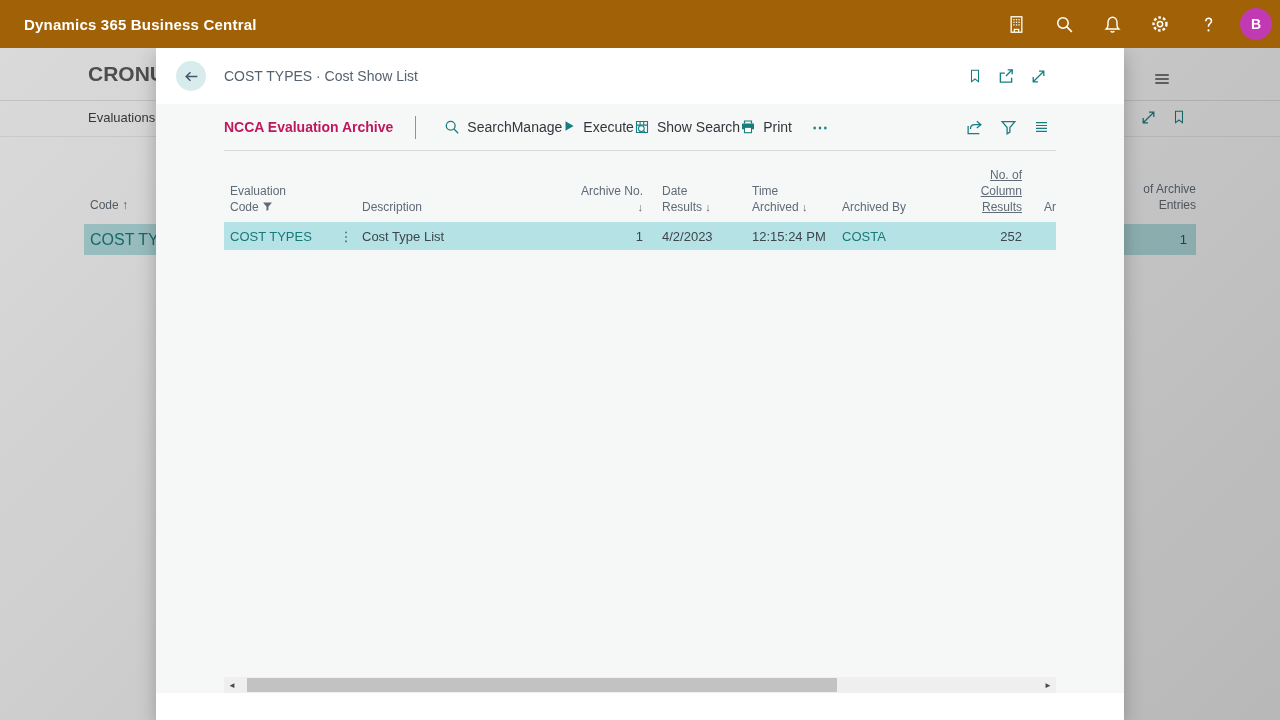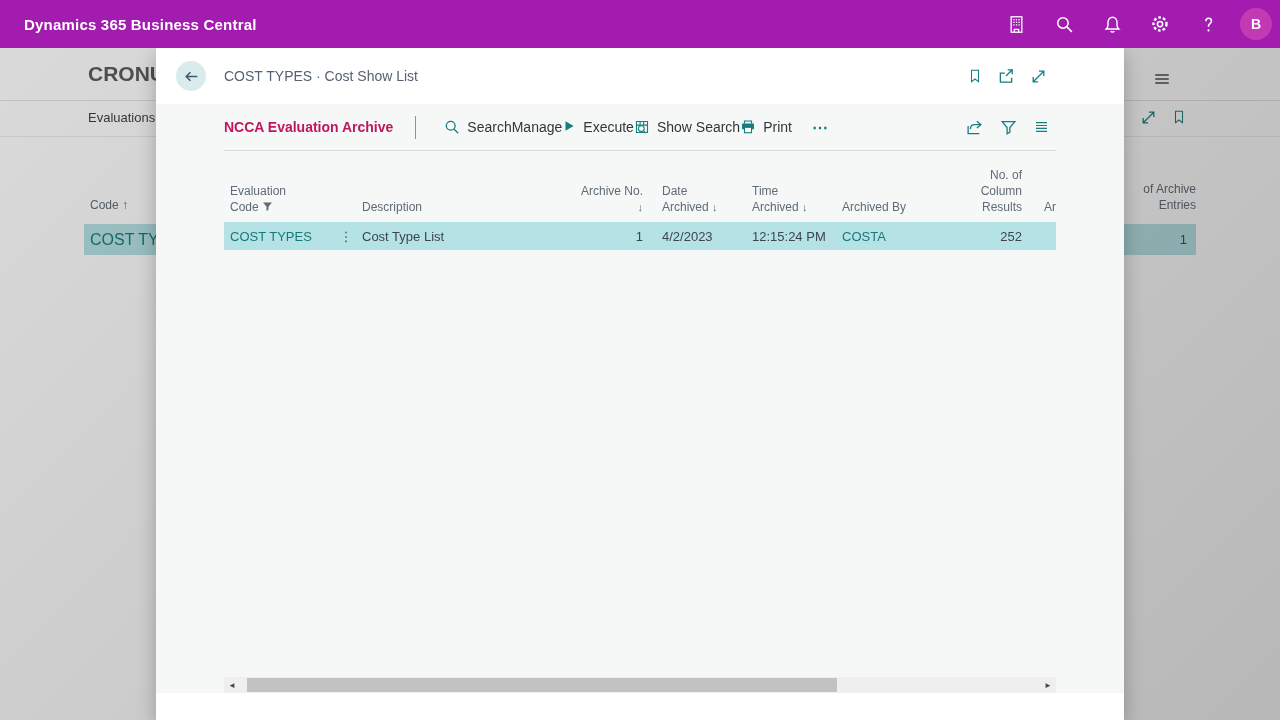--- a/index.html
+++ b/index.html
@@ -1,20 +1,20 @@
 <!DOCTYPE html>
 <html><head>
 <meta charset="utf-8">
 <style>
   * { margin:0; padding:0; box-sizing:border-box; }
   html,body { width:1280px; height:720px; overflow:hidden; }
   body { font-family:"Liberation Sans", sans-serif; background:#fff; position:relative; }
 
   
-  .topbar { position:absolute; left:0; top:0; width:1280px; height:48px; background:#a21caf; z-index:50;
+  .topbar { position:absolute; left:0; top:0; width:1280px; height:48px; background:#a16207; z-index:50;
             display:flex; align-items:center; }
   .topbar-title { color:#fff; font-size:15px; font-weight:700; margin-left:24px; letter-spacing:.2px; }
   .topbar-icons { position:absolute; right:0; top:0; height:48px; display:flex; align-items:center; }
   .tb-ic { width:48px; height:48px; display:flex; align-items:center; justify-content:center; color:#fff; cursor:pointer; }
   .avatar { width:32px; height:32px; border-radius:50%; background:#c23ab3; color:#fff; font-size:14px; font-weight:700;
             display:flex; align-items:center; justify-content:center; }
 
   
   .bgpage { position:absolute; left:0; top:48px; width:1280px; height:672px; background:#fff; overflow:hidden; }
   .bg-company { position:absolute; left:88px; top:14px; font-size:21px; font-weight:600; color:#595959; white-space:nowrap; }
@@ -63,21 +63,21 @@
   .tr-ic { cursor:pointer; display:flex; }
 
   
   .grid { display:grid; grid-template-columns:112px 20px 218px 76px 90px 90px 120px 79px 27px; }
   .theadrow { height:71px; align-items:end; padding-bottom:7px; }
   .th { font-size:12px; color:#5f6b77; line-height:16px; cursor:pointer; }
   .th .hwrap { display:inline-block; }
   .th-right { text-align:right; padding-right:7px; }
   .th .sort { font-size:11px; }
   .arrow-line { display:block; text-align:right; }
-  .w72 { max-width:74px; } .w60 { max-width:62px; } .w52 { max-width:52px; }
+  .w72 { max-width:74px; } .w60 { max-width:62px; } .w52 { max-width:52px;text-decoration:underline; }
   .pl6 { padding-left:6px; } .pl12 { padding-left:12px; }
   .clip { overflow:hidden; white-space:nowrap; padding-left:15px; }
 
   .datarow { height:28px; background:#b5e2e4; align-items:center; font-size:13px; color:#3e454c; cursor:pointer; }
   .cell-right { text-align:right; padding-right:7px; }
   .link { color:#18797a; cursor:pointer; }
   .link-plain { color:#18797a; cursor:pointer; }
   .row-menu { color:#4a4a4a; font-size:13px; text-align:center; cursor:pointer; }
 
   
@@ -293,21 +293,21 @@
         <div class="th"></div>
         <div class="th pl6">
           <span>Description</span>
         </div>
         <div class="th th-right">
           <span>Archive No.</span>
           <span class="sort arrow-line">↓</span>
         </div>
         <div class="th pl12">
           <span class="hwrap w60">
-            <span>Date Archived</span>
+            <span>Date Results</span>
             <span class="sort">↓</span>
           </span>
         </div>
         <div class="th pl12">
           <span class="hwrap w60">
             <span>Time Archived</span>
             <span class="sort">↓</span>
           </span>
         </div>
         <div class="th pl12">

